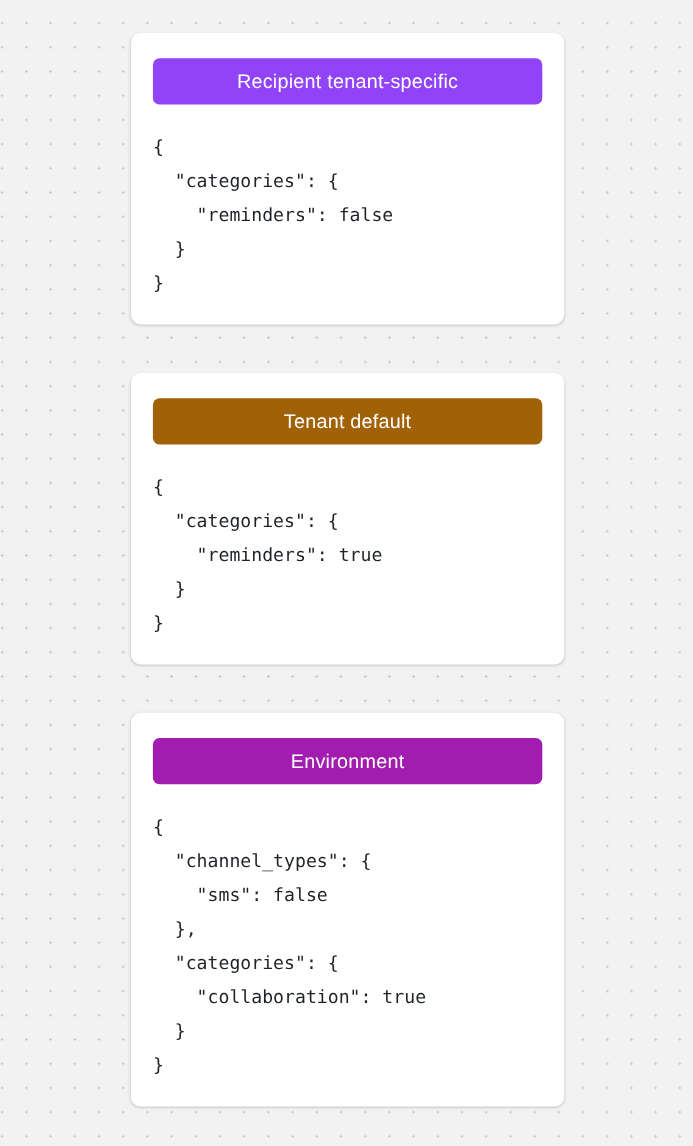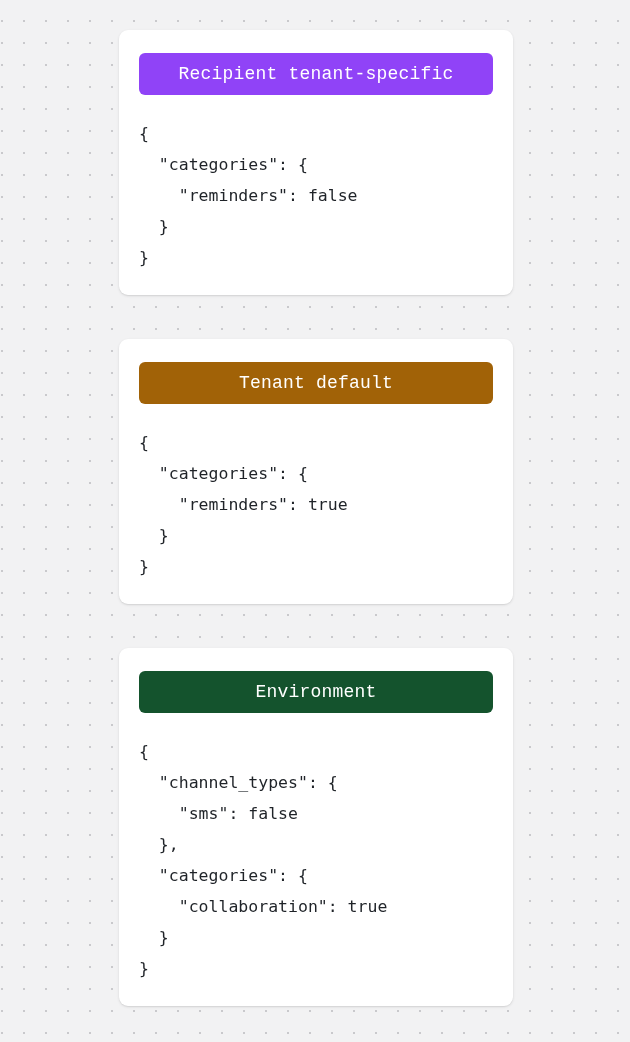--- a/index.html
+++ b/index.html
@@ -36,21 +36,21 @@
     box-sizing: border-box;
   }
 
   .card-badge {
     height: 42px;
     border-radius: 6px;
     display: flex;
     align-items: center;
     justify-content: center;
     color: #ffffff;
-    font-family: Liberation Mono, monospace;
+    font-family: Liberation Sans, sans-serif;
     font-size: 18px;
     font-weight: 400;
     letter-spacing: 0.2px;
     user-select: none;
   }
 
   .card-body {
     margin: 0;
     padding: 0;
     margin-top: 23px;
@@ -79,21 +79,21 @@
   <div class="card">
     <div class="card-badge" style="background-color: #a16207;">Tenant default</div>
     <pre class="card-body">{
   "categories": {
     "reminders": true
   }
 }</pre>
   </div>
 
   <div class="card">
-    <div class="card-badge" style="background-color: #14532d;">Environment</div>
+    <div class="card-badge" style="background-color: #a21caf;">Environment</div>
     <pre class="card-body">{
   "channel_types": {
     "sms": false
   },
   "categories": {
     "collaboration": true
   }
 }</pre>
   </div>
 

